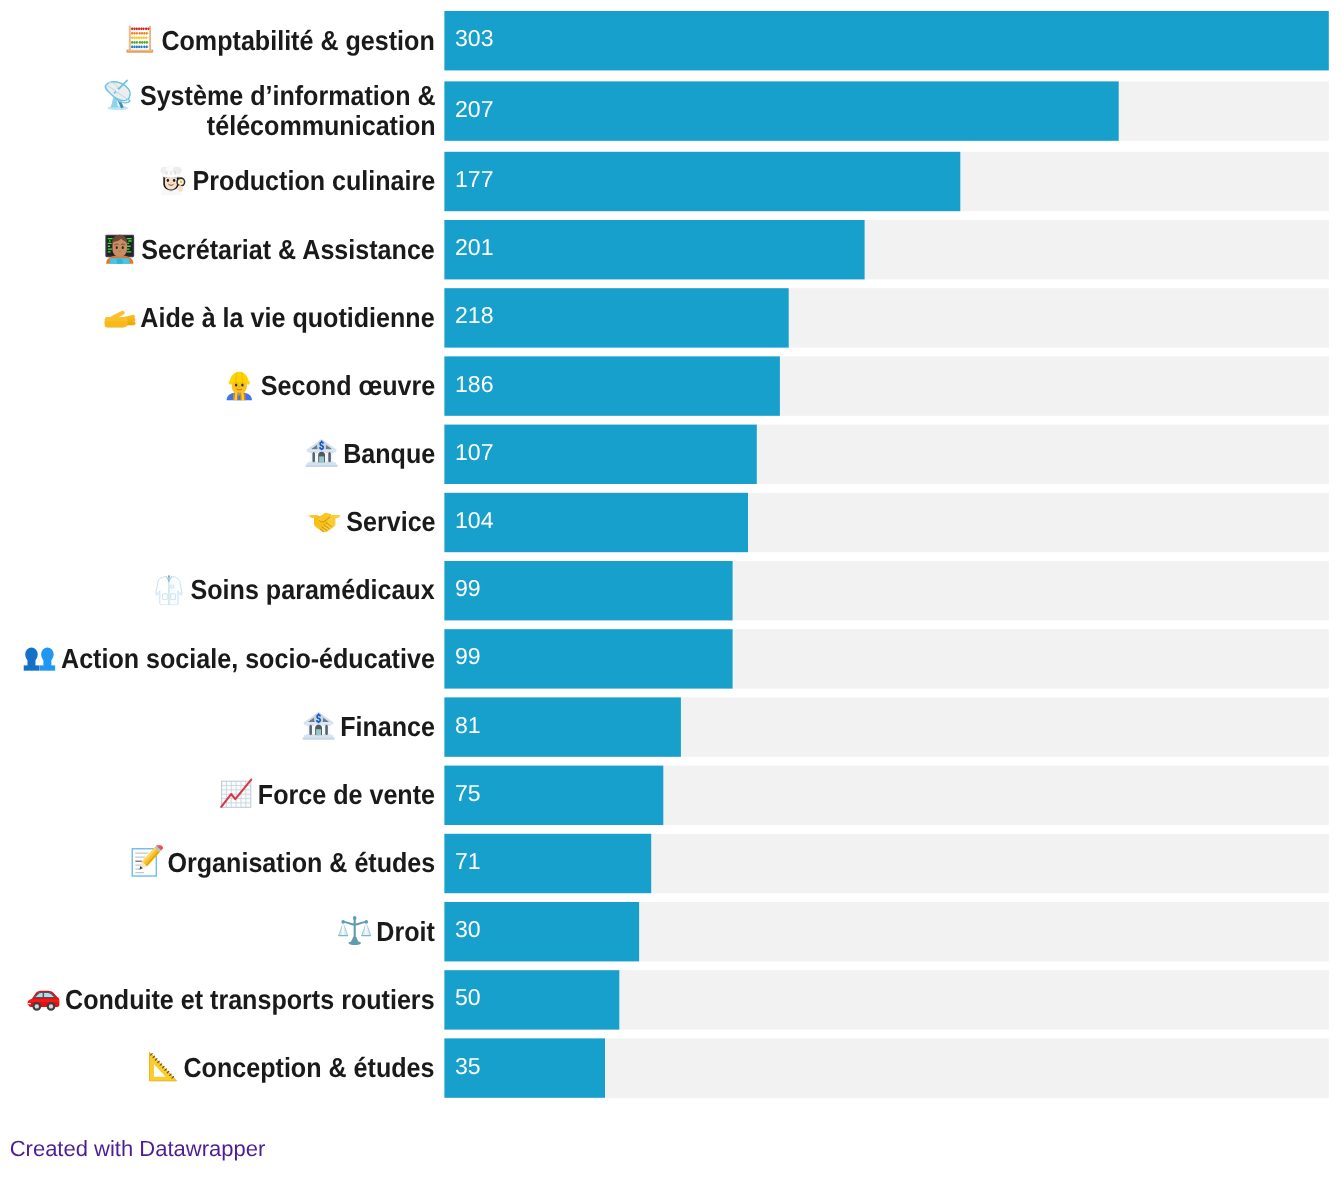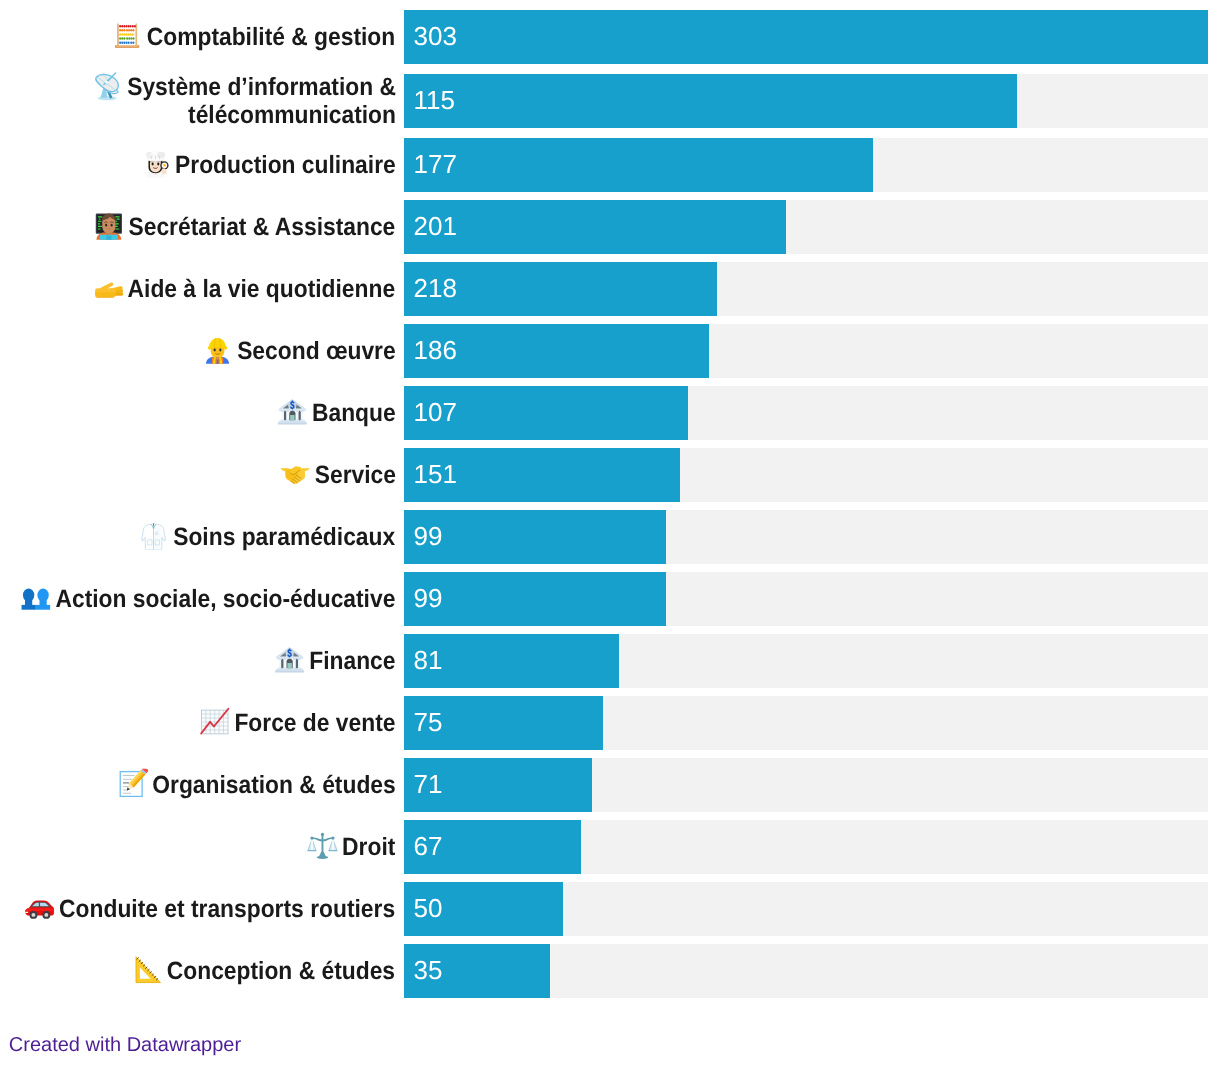--- a/index.html
+++ b/index.html
@@ -11,21 +11,21 @@
     font-family:"Liberation Sans", sans-serif;
     -webkit-font-smoothing:antialiased;
     text-rendering:geometricPrecision;
   }
   #chart { position:relative; width:1220px; height:1074px; background:#ffffff;
            transform:translateZ(0); backface-visibility:hidden; }
   .row { position:absolute; left:0; width:1220px; }
   .track { position:absolute; left:403.60px; top:0; width:804.20px; height:100%; background:#f2f2f2; }
   .bar   { position:absolute; left:403.60px; top:0; height:100%; background:#18a0cd; }
   .val   { position:absolute; left:413.60px; top:50%; transform:translateY(-50%) translateY(-1px);
-           font-size:26px; line-height:28px; color:#ffffff; white-space:nowrap; }
+           font-size:21px; line-height:28px; color:#ffffff; white-space:nowrap; }
   .valinner { display:inline-block; transform:translateZ(0); backface-visibility:hidden; }
   .lbl   { position:absolute; right:824.50px; top:50%; transform:translateY(-50%) translateY(-1px);
            width:420px; text-align:right;
            font-size:25px; font-weight:700; line-height:27.4px; color:#1a1a1a; }
   .lblinner { display:inline-block; transform:scaleX(0.9128) translateZ(0); transform-origin:100% 50%; backface-visibility:hidden; }
   .lbltxt { }
   .emo   { display:inline-block; vertical-align:-6.5px; margin-right:6.0px; transform:scaleX(1.0955); transform-origin:50% 50%; }
   .emo svg { display:block; }
   .footer { position:absolute; left:8.8px; top:1032px; font-size:20px; line-height:26px; color:#4c1d95;
             transform:translateZ(0); backface-visibility:hidden; }
@@ -87,21 +87,21 @@
               <ellipse cx="14.80" cy="25.75" rx="1.15" ry="1.45" fill="#1E7BD1"></ellipse>
               <ellipse cx="17.30" cy="25.75" rx="1.15" ry="1.45" fill="#1E7BD1"></ellipse>
               <ellipse cx="19.75" cy="25.75" rx="1.15" ry="1.45" fill="#1E7BD1"></ellipse>
               <ellipse cx="22.80" cy="25.75" rx="1.15" ry="1.45" fill="#1E7BD1"></ellipse>
               <ellipse cx="25.25" cy="25.75" rx="1.15" ry="1.45" fill="#1E7BD1"></ellipse>
             </svg></span><span class="lbltxt">Comptabilité &amp; gestion</span></span></div>
   </div>
   <div class="row" style="top:73.80px;height:54.1px">
     <div class="track"></div>
     <div class="bar" style="width:613.10px"></div>
-    <div class="val"><span class="valinner">115</span></div>
+    <div class="val"><span class="valinner">207</span></div>
     <div class="lbl"><span class="lblinner"><span class="emo"><svg viewBox="0 0 36 36" width="31" height="31">
               <ellipse cx="17.0" cy="31.8" rx="11.0" ry="2.4" fill="#BEE4F4"></ellipse>
               <path d="M12.6 19.4 L9.4 31.4 L17.0 31.4 L15.8 19.4 Z" fill="#8FD2EC"></path>
               <path d="M15.2 20.2 L20.4 32.4 L23.2 31.0 L18.0 19.2 Z" fill="#3E93AE"></path>
               <path d="M14.6 21.4 C19.8 26.8 26.6 28.0 30.0 24.4 L16.4 12.2 C12.8 15.8 12.0 18.8 14.6 21.4 Z" fill="#F4F4F4"></path>
               <path d="M14.6 21.4 C19.8 26.8 26.6 28.0 30.0 24.4 L16.4 12.2 C12.8 15.8 12.0 18.8 14.6 21.4 Z" fill="none" stroke="#6EC1E4" stroke-width="1.25" stroke-linejoin="round"></path>
               <path d="M4.4 7.6 C9.8 1.4 21.6 4.0 27.8 11.2 C31.2 15.2 30.4 20.4 27.2 22.8 C23.6 25.4 17.4 23.8 11.6 18.8 C5.4 13.4 2.2 10.2 4.4 7.6 Z" fill="#EDEDED"></path>
               <path d="M4.4 7.6 C9.8 1.4 21.6 4.0 27.8 11.2 C31.2 15.2 30.4 20.4 27.2 22.8 C23.6 25.4 17.4 23.8 11.6 18.8 C5.4 13.4 2.2 10.2 4.4 7.6 Z" fill="none" stroke="#6EC1E4" stroke-width="1.5" stroke-linejoin="round"></path>
               <path d="M4.9 7.1 L27.6 22.9" stroke="#A9DBF0" stroke-width="1.0" fill="none"></path>
               <path d="M6.6 5.3 C12.6 3.4 20.2 8.6 16.0 17.0" stroke="#A9DBF0" stroke-width="1.0" fill="none"></path>
@@ -261,21 +261,21 @@
                 <rect x="21.9" y="26.8" width="3.6" height="1.2" rx="0.3"></rect>
                 <rect x="27.3" y="26.8" width="3.6" height="1.2" rx="0.3"></rect>
               </g>
               <rect x="2.6" y="27.8" width="30.8" height="2.2" rx="0.3" fill="#D3E2EF"></rect>
               <rect x="1.2" y="30.0" width="33.6" height="2.6" rx="0.6" fill="#C6D8E8"></rect>
             </svg></span><span class="lbltxt">Banque</span></span></div>
   </div>
   <div class="row" style="top:447.70px;height:54.1px">
     <div class="track"></div>
     <div class="bar" style="width:276.03px"></div>
-    <div class="val"><span class="valinner">151</span></div>
+    <div class="val"><span class="valinner">104</span></div>
     <div class="lbl"><span class="lblinner"><span class="emo"><svg viewBox="0 0 36 36" width="31" height="31">
               <path d="M1.0 11.4 C2.6 13.8 4.8 14.8 6.8 14.4 L6.8 20.8 C6.8 22.4 8.0 23.8 9.8 25.0 L16.2 29.2 C17.2 29.8 18.2 29.4 18.2 28.2 L18.2 14.6 L9.6 11.2 Z" fill="#F9C623"></path>
               <path d="M35.0 11.4 C33.4 13.8 31.2 14.8 29.2 14.4 L29.2 20.8 C29.2 22.4 28.0 23.8 26.2 25.0 L19.8 29.2 C18.8 29.8 17.8 29.4 17.8 28.2 L17.8 14.6 L26.4 11.2 Z" fill="#FBCB33"></path>
               <path d="M6.8 14.4 L6.8 20.2 L13.2 25.0 C14.8 26.2 16.4 25.8 17.4 24.4 L22.4 18.2 L13.6 12.0 Z" fill="#F7BE1A"></path>
               <path d="M13.2 12.6 C11.5 13.9 11.1 16.2 12.4 17.9 C13.7 19.6 16.0 20.0 17.7 18.7 L23.6 14.2 C24.9 13.2 25.3 11.6 24.6 10.3 L18.6 9.0 Z" fill="#F9C623"></path>
               <path d="M20.8 17.6 C22.3 16.5 24.2 16.8 25.2 18.1 L29.2 22.8 L29.2 14.4 L24.6 11.0 Z" fill="#FBCB33"></path>
               <g stroke="#C08A11" stroke-width="0.9" fill="none" stroke-linecap="round">
                 <path d="M12.6 17.2 C13.9 18.8 16.1 19.2 17.7 17.9 L23.4 13.6"></path>
                 <path d="M19.4 19.4 L25.0 23.4"></path>
                 <path d="M17.4 21.8 L23.0 25.8"></path>
@@ -404,21 +404,21 @@
                 <rect x="14.4" y="0.1" width="2.4" height="20.2" fill="#FFD85E"></rect>
                 <rect x="19.4" y="0.1" width="2.2" height="20.2" fill="#EDA600"></rect>
                 <path d="M14.4 20.3 L21.6 20.3 L19.8 24.8 L16.2 24.8 Z" fill="#F7E7C6"></path>
                 <path d="M16.2 24.8 L19.8 24.8 L18.0 28.2 Z" fill="#39393B"></path>
               </g>
             </svg></span><span class="lbltxt">Organisation &amp; études</span></span></div>
   </div>
   <div class="row" style="top:819.70px;height:54.1px">
     <div class="track"></div>
     <div class="bar" style="width:177.83px"></div>
-    <div class="val"><span class="valinner">67</span></div>
+    <div class="val"><span class="valinner">30</span></div>
     <div class="lbl"><span class="lblinner"><span class="emo"><svg viewBox="0 0 36 36" width="31" height="31">
               <ellipse cx="18" cy="31.2" rx="6.6" ry="1.9" fill="#5F9CB0"></ellipse>
               <path d="M14.0 30.8 C14.0 28.2 16.1 27.2 16.3 24.6 L19.7 24.6 C19.9 27.2 22.0 28.2 22.0 30.8 Z" fill="#5F9CB0"></path>
               <rect x="16.9" y="5.6" width="2.2" height="19.6" rx="0.4" fill="#5F9CB0"></rect>
               <path d="M5.6 8.0 C9.0 8.0 11.6 8.6 13.8 9.6 C15.2 10.2 16.5 10.4 18 10.4 C19.5 10.4 20.8 10.2 22.2 9.6 C24.4 8.6 27.0 8.0 30.4 8.0 L30.4 10.0 C27.4 10.0 25.2 10.6 23.2 11.6 C21.6 12.4 19.8 12.6 18 12.6 C16.2 12.6 14.4 12.4 12.8 11.6 C10.8 10.6 8.6 10.0 5.6 10.0 Z" fill="#5F9CB0"></path>
               <circle cx="18" cy="4.6" r="1.9" fill="#5F9CB0"></circle>
               <circle cx="5.8" cy="8.8" r="1.9" fill="#5F9CB0"></circle>
               <circle cx="30.2" cy="8.8" r="1.9" fill="#5F9CB0"></circle>
               <path d="M5.8 10.2 L10.6 23.2 L1.0 23.2 Z" fill="#DCEBF2"></path>
               <path d="M5.8 10.2 L10.6 23.2 L1.0 23.2 Z" fill="none" stroke="#8FC2D4" stroke-width="0.9" stroke-linejoin="round"></path>

